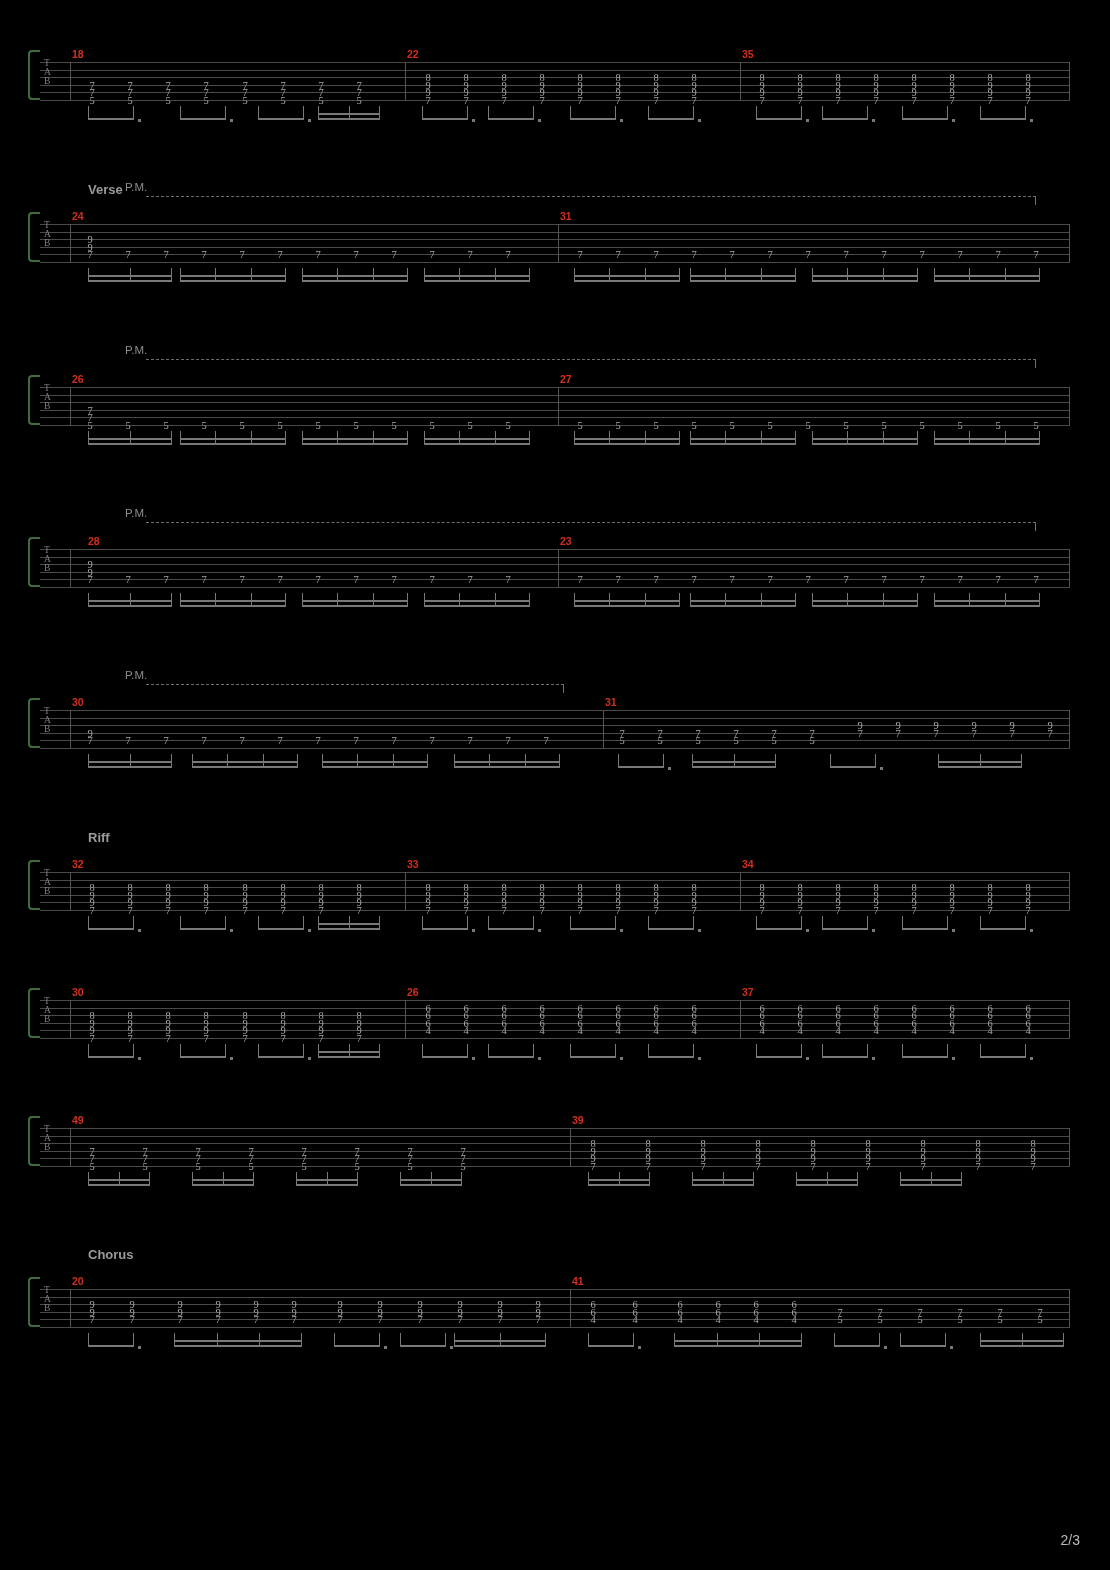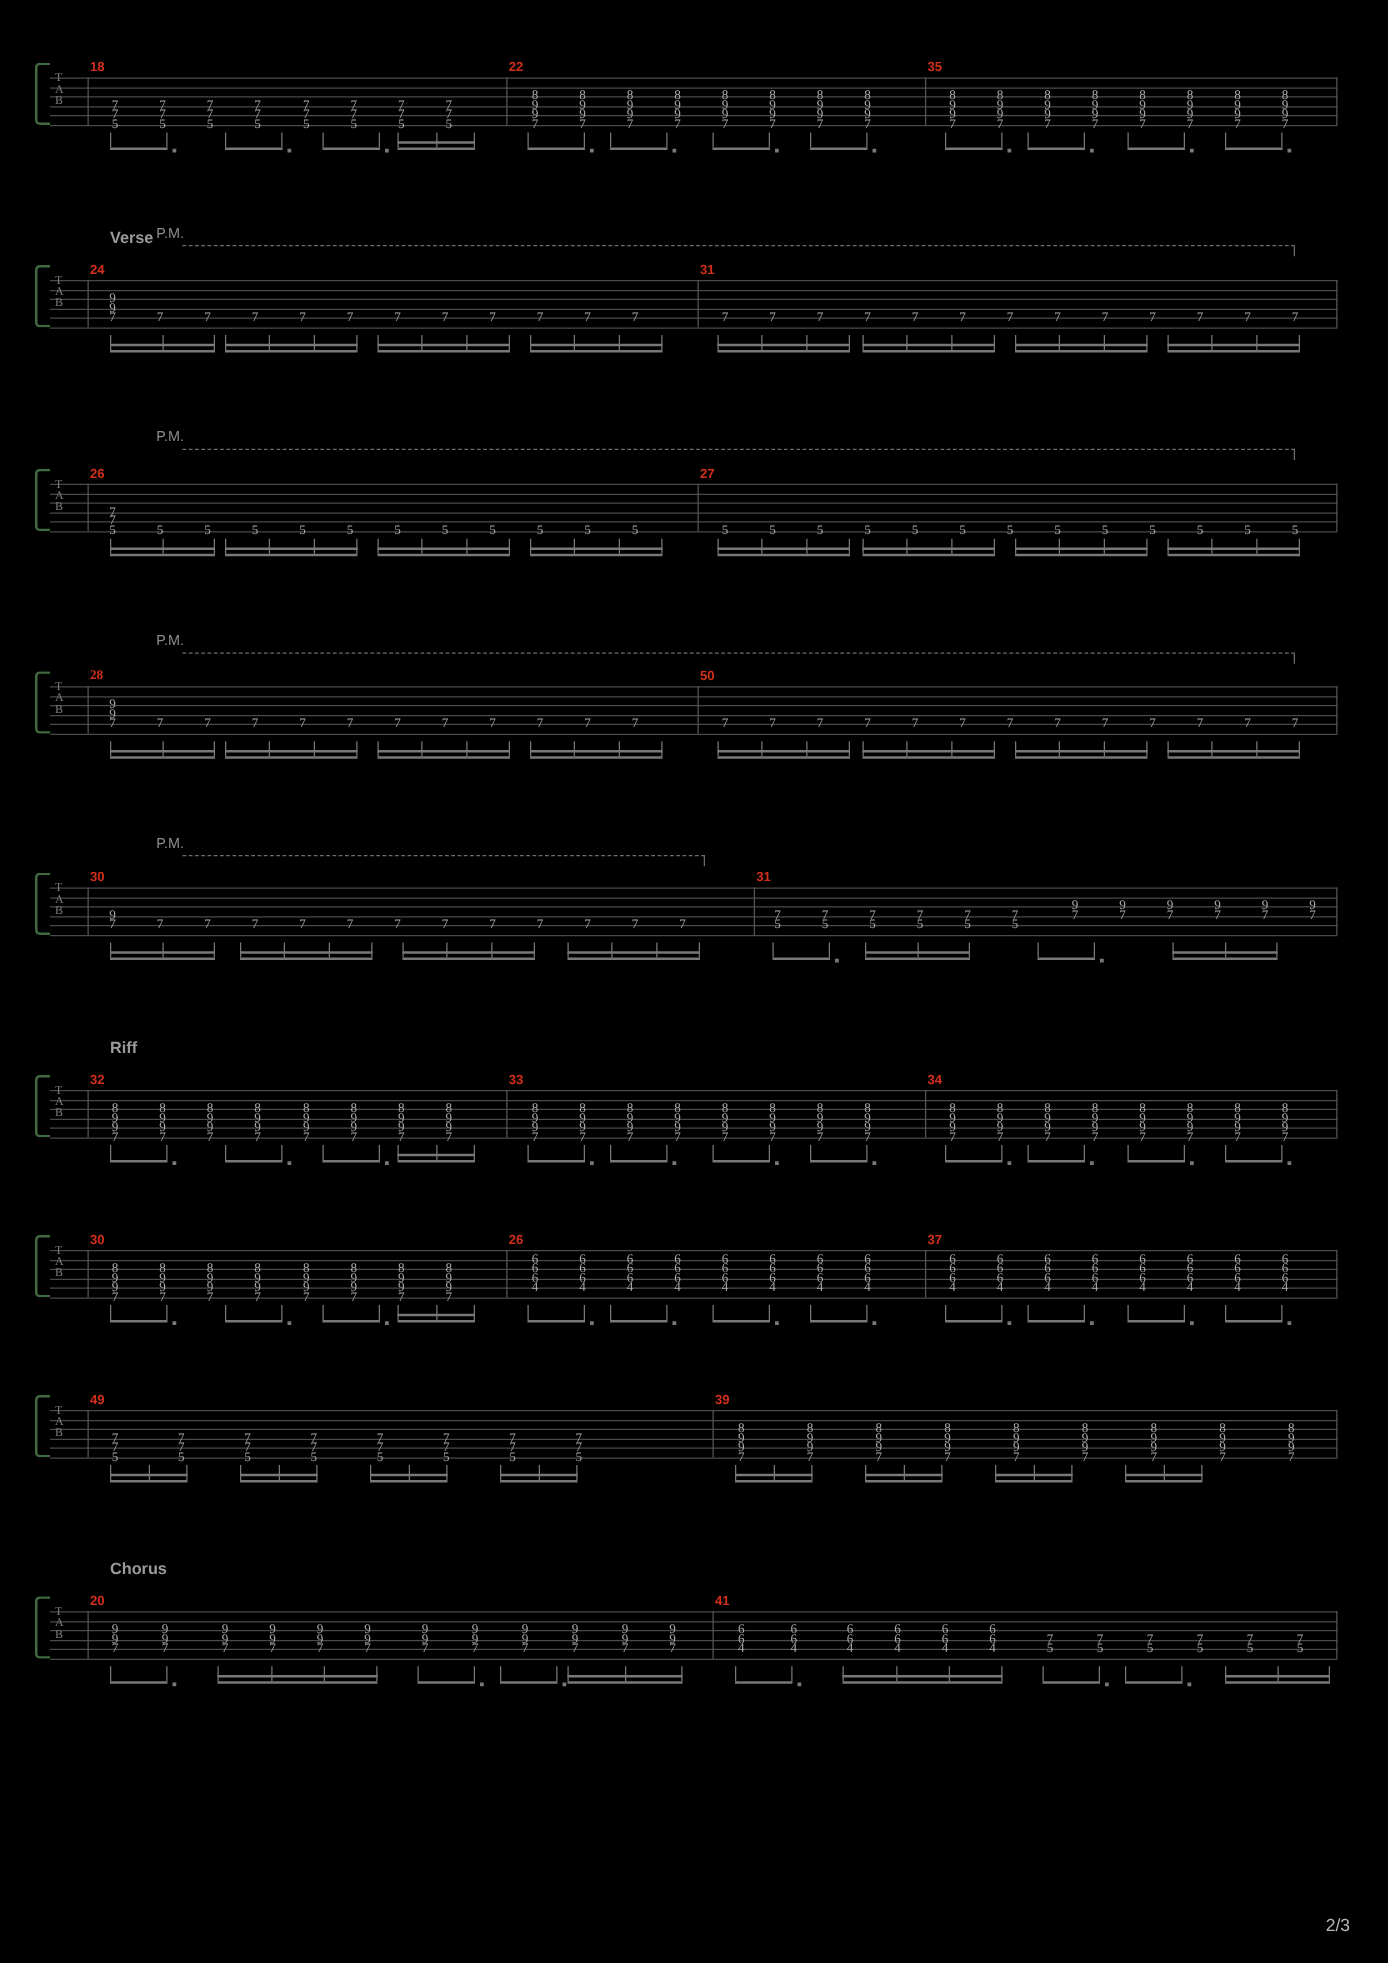--- a/index.html
+++ b/index.html
@@ -535,22 +535,22 @@
         <div class="note" style="left: 692px; top: 42px;">7</div>
         <div class="note" style="left: 730px; top: 42px;">7</div>
         <div class="note" style="left: 768px; top: 42px;">7</div>
         <div class="note" style="left: 806px; top: 42px;">7</div>
         <div class="note" style="left: 844px; top: 42px;">7</div>
         <div class="note" style="left: 882px; top: 42px;">7</div>
         <div class="note" style="left: 920px; top: 42px;">7</div>
         <div class="note" style="left: 958px; top: 42px;">7</div>
         <div class="note" style="left: 996px; top: 42px;">7</div>
       </div>
-      <div class="measure-num" style="left: 32px; top: -2px; font-family: Liberation Serif, serif;">28</div>
-      <div class="measure-num" style="left: 520px; top: -2px;">50</div>
+      <div class="measure-num" style="left: 48px; top: -2px;">28</div>
+      <div class="measure-num" style="left: 520px; top: -2px;">23</div>
       <div class="beam" style="left: 48px; top: 67.5px; width: 84px;"></div>
       <div class="stem" style="left: 48px; top: 55.5px; height: 12px;"></div>
       <div class="stem" style="left: 131px; top: 55.5px; height: 12px;"></div>
       <div class="stem" style="left: 90px; top: 55.5px; height: 12px;"></div>
       <div class="beam" style="left: 48px; top: 62.5px; width: 84px;"></div>
       <div class="beam" style="left: 140px; top: 67.5px; width: 106px;"></div>
       <div class="stem" style="left: 140px; top: 55.5px; height: 12px;"></div>
       <div class="stem" style="left: 245px; top: 55.5px; height: 12px;"></div>
       <div class="stem" style="left: 175px; top: 55.5px; height: 12px;"></div>
       <div class="stem" style="left: 211px; top: 55.5px; height: 12px;"></div>

